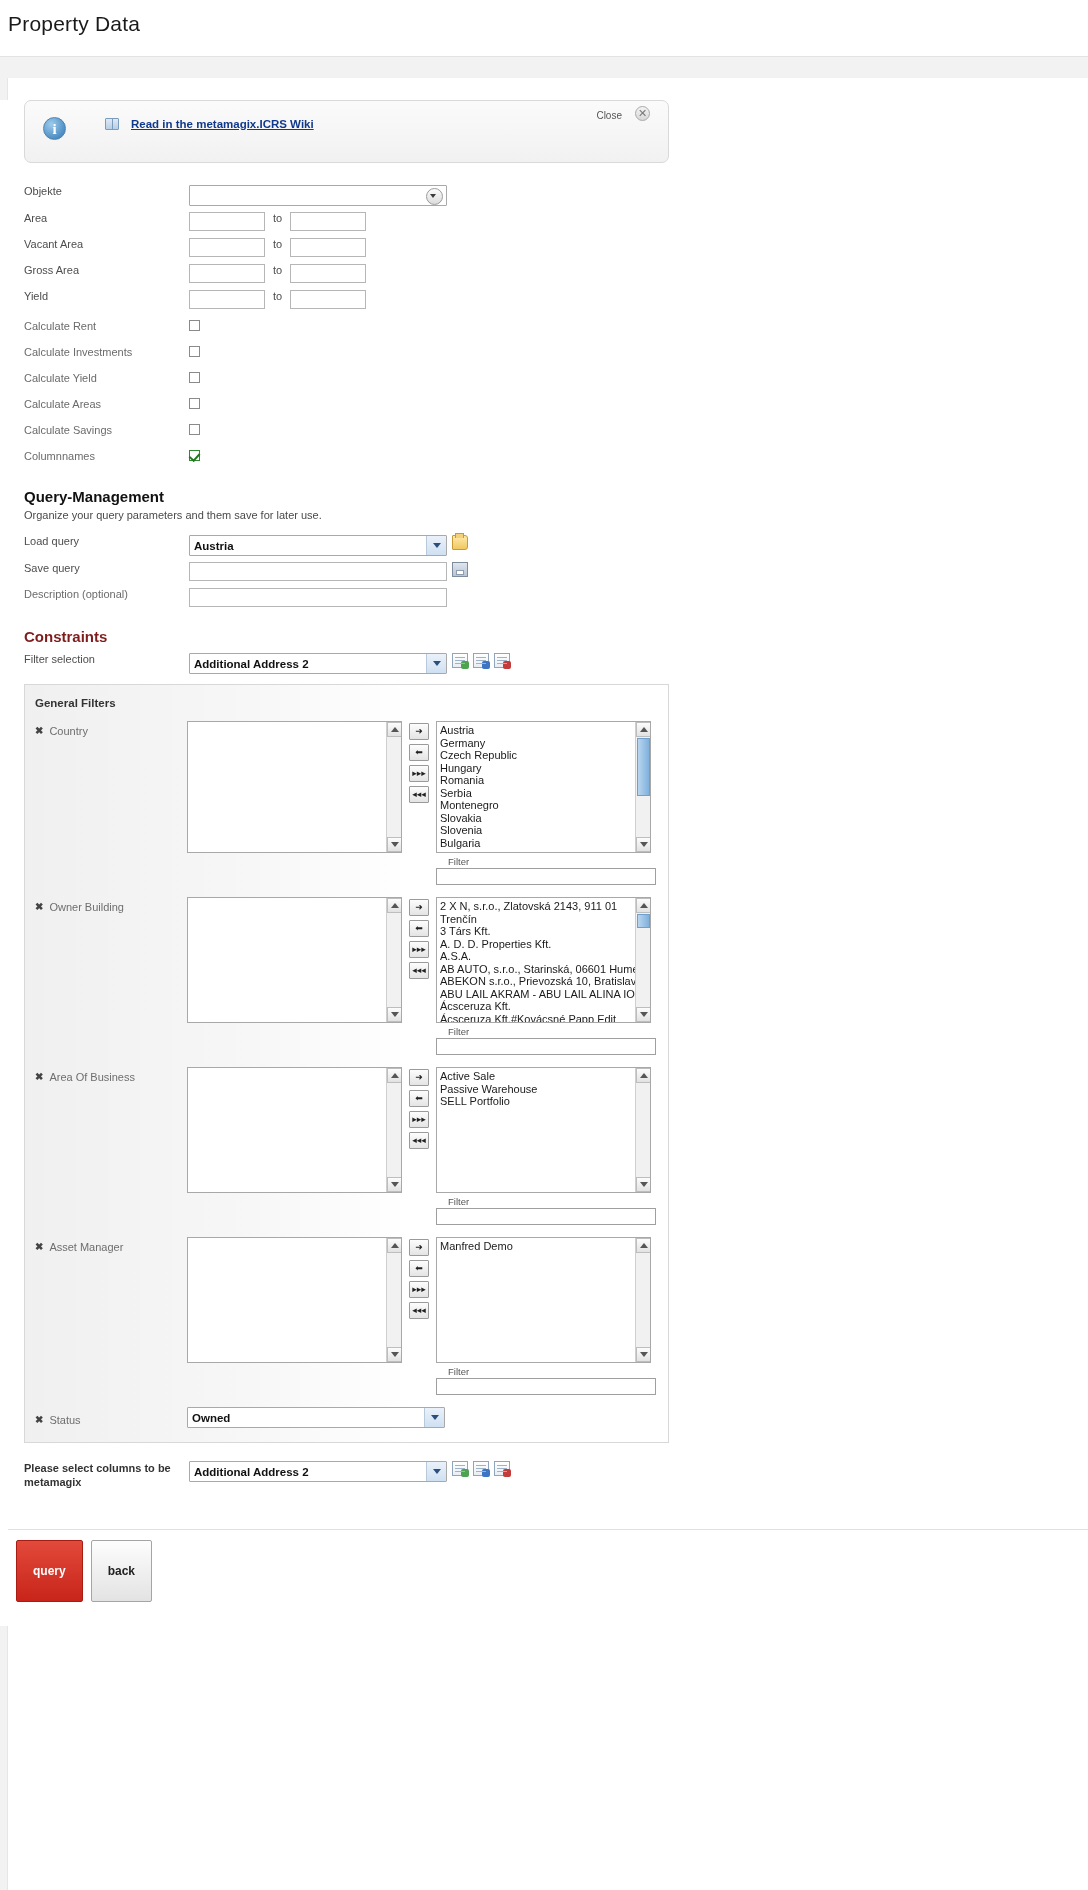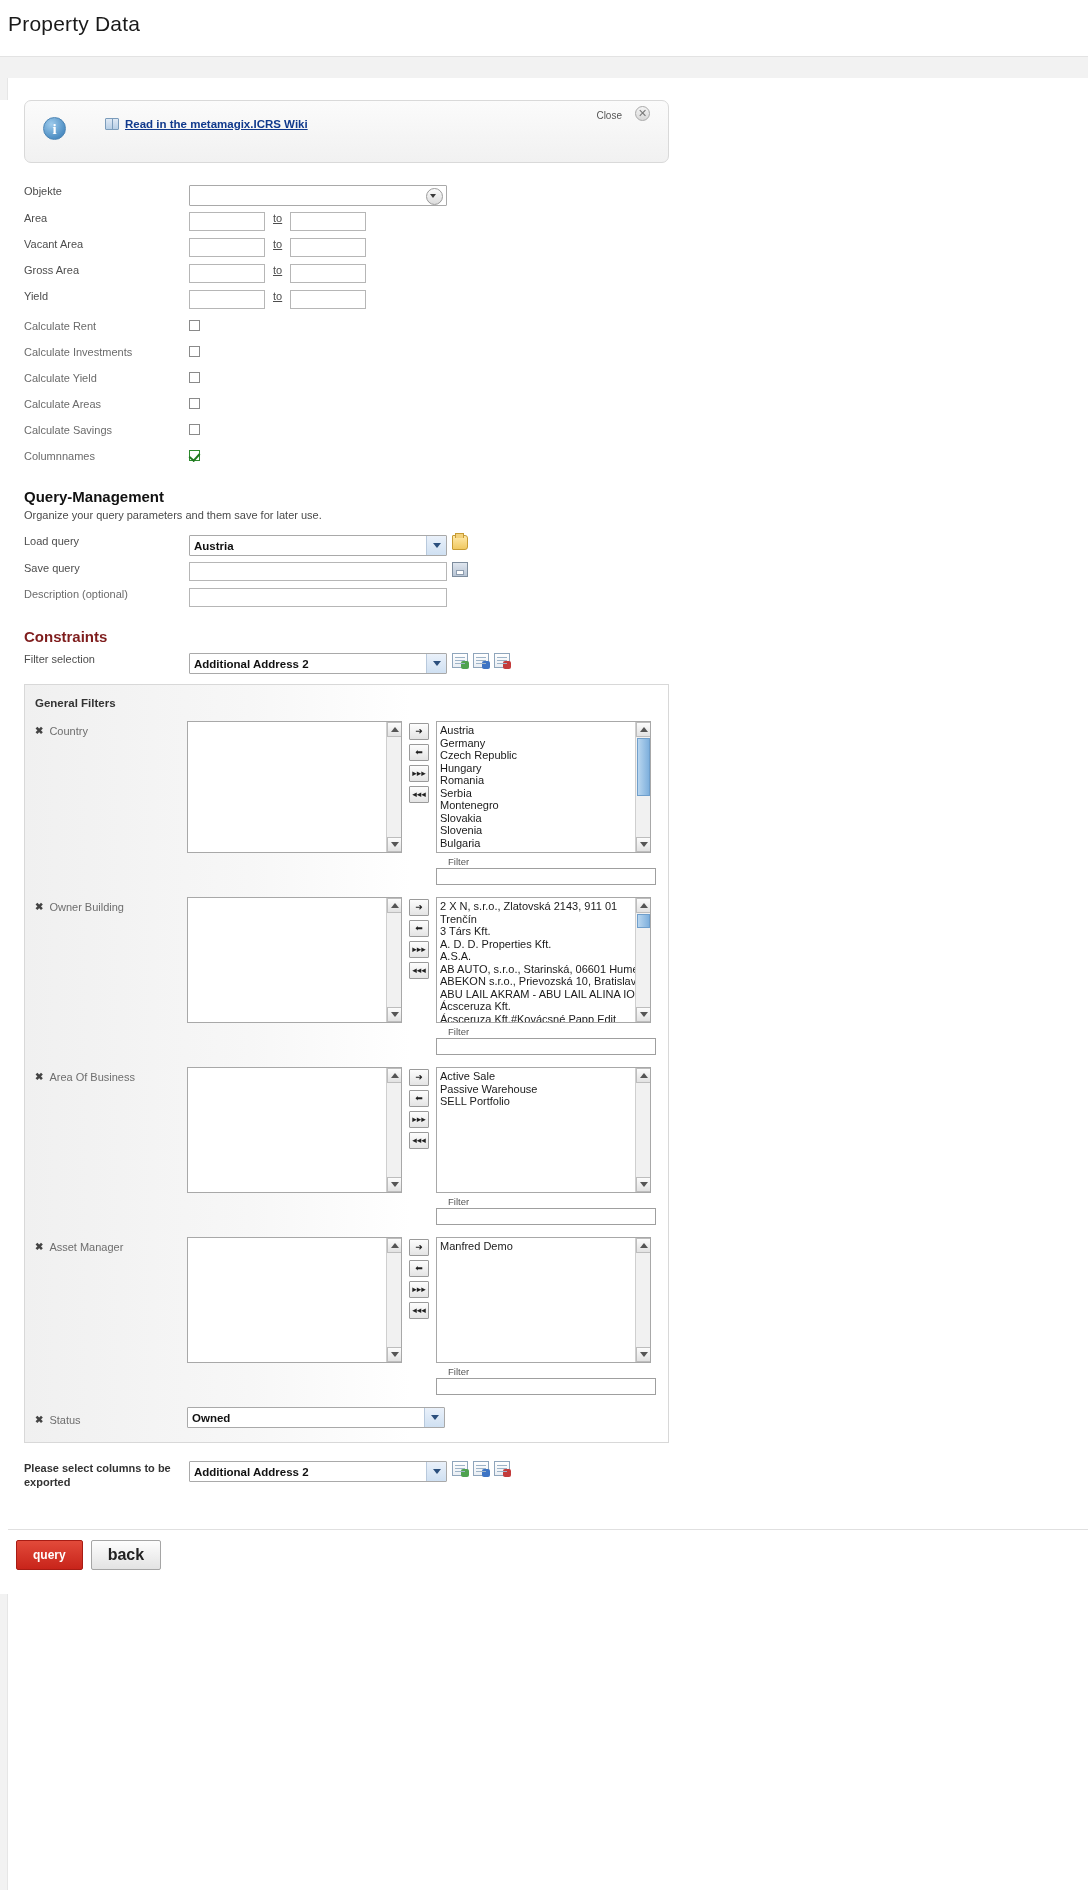--- a/index.html
+++ b/index.html
@@ -77,21 +77,21 @@
     font-weight: bold;
     font-size: 15px;
     text-align: center;
     line-height: 22px;
   }
   .banner-link-wrap {
     position: absolute;
     left: 80px; top: 17px;
     display: flex;
     align-items: center;
-    gap: 6px;
+    gap: 12px;
   }
   .book-icon {
     width: 14px; height: 12px;
     background: linear-gradient(#dfe9f5, #b8cfe6);
     border: 1px solid #7b9cbb;
     border-radius: 1px;
     position: relative;
     display: inline-block;
   }
   .book-icon::after {
@@ -148,21 +148,21 @@
     height: 19px;
     border: 1px solid #b6b6b6;
     background: #fff;
     font-family: "Liberation Sans", sans-serif;
     font-size: 11px;
     padding: 0 3px;
     color: #222;
   }
   .w-small { width: 76px; }
   .w-wide  { width: 258px; }
-  .to-sep  { margin: 0 8px; font-size: 11px; color: #4d4d4d; text-decoration: underline; }
+  .to-sep  { margin: 0 8px; font-size: 11px; color: #4d4d4d; }
 
   
   .select-wrap { position: relative; display: inline-block; }
   select.sel {
     -webkit-appearance: none;
     appearance: none;
     height: 21px;
     border: 1px solid #a9a9a9;
     background: #fff;
     font-family: "Liberation Sans", sans-serif;
@@ -478,23 +478,23 @@
     font-size: 12px;
     font-weight: bold;
     padding: 5px 16px;
     cursor: pointer;
     border-radius: 2px;
   }
   .btn-back {
     background: linear-gradient(#fdfdfd, #e3e3e3);
     border: 1px solid #a5a5a5;
     color: #222;
-    font-size: 16px;
-    font-weight: bold;
-    padding: 5px 16px;
+    font-size: 12px;
+    font-weight: bold;
+    padding: 23px 16px;
     cursor: pointer;
     border-radius: 2px;
   }
 </style>
 </head>
 <body>
 
 <div class="page-header">
   <div class="page-title">Property Data</div>
   <div class="header-strip"></div>
@@ -782,21 +782,21 @@
       <span class="select-wrap">
         <select class="sel">
           <option>Owned</option>
         </select>
         <span class="sel-arrow"></span>
       </span>
     </div>
   </div>
 
   <div class="export-row">
-    <div class="export-label">Please select columns to be exported</div>
+    <div class="export-label">Please select columns to be metamagix</div>
     <span class="select-wrap">
       <select class="sel">
         <option>Additional Address 2</option>
       </select>
       <span class="sel-arrow"></span>
     </span>
     <span class="icon-btn ic-page badge-green"></span>
     <span class="icon-btn ic-page badge-blue"></span>
     <span class="icon-btn ic-page badge-red"></span>
   </div>

